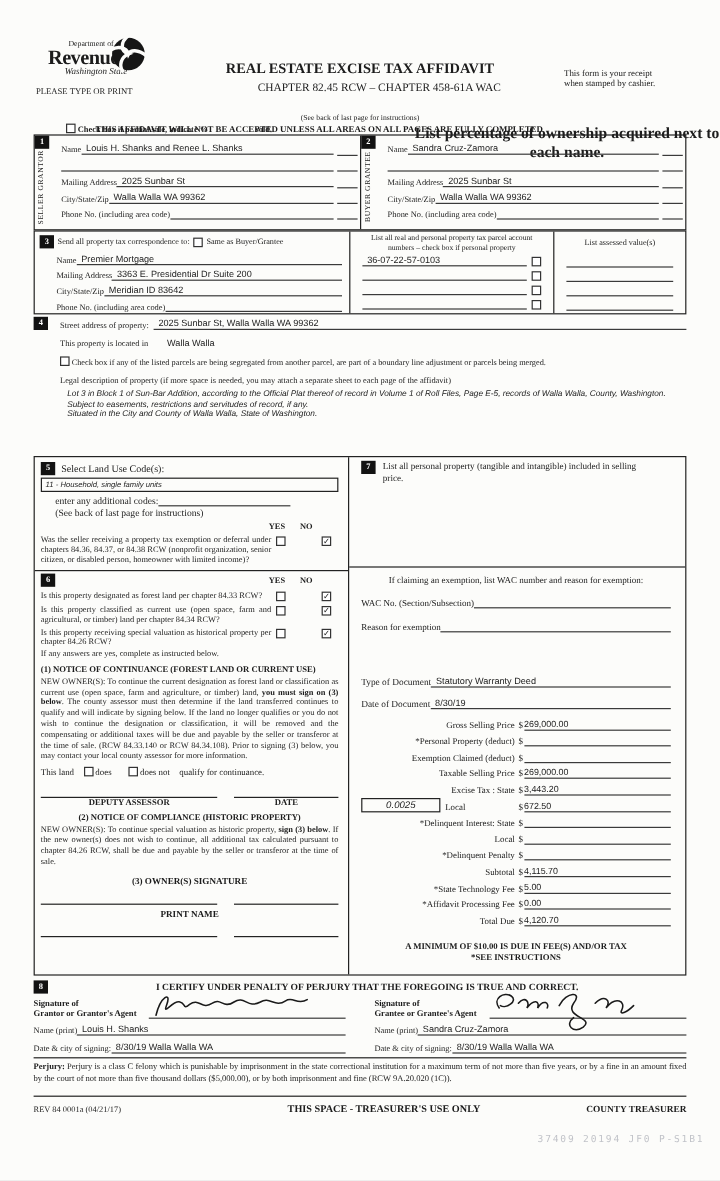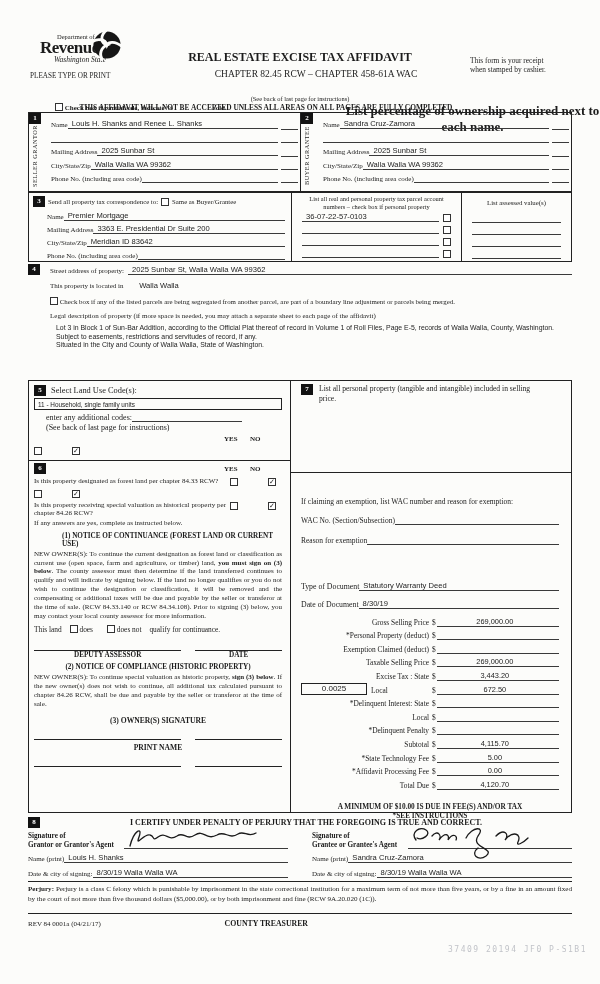--- a/index.html
+++ b/index.html
@@ -5,21 +5,21 @@
   * { margin:0; padding:0; box-sizing:border-box; }
   html,body { background:#d9d9d6; }
   .page {
     position:relative; width:600px; height:984px; margin:0 auto;
     background:#fcfcfa; color:#1c1c1c;
     font-family:"Liberation Serif", serif; font-size:7px; overflow:hidden;
   }
   .abs { position:absolute; }
   .b { font-weight:bold; }
   .ctr { text-align:center; }
-  .sans { font-family:"Liberation Sans", sans-serif; }
+  .sans { font-family:"Liberation Sans", sans-serif;font-style:italic; }
   .u { border-bottom:1px solid #3a3a3a; }
   .flexline { display:flex; align-items:flex-end; }
   .fill { flex:1; }
   .val { font-family:"Liberation Sans", sans-serif; font-size:7.6px; padding:0 0 0 4px; }
   .numbox {
     display:inline-block; width:12px; height:11px; background:#121212; color:#fff;
     font-size:7px; font-weight:bold; text-align:center; line-height:11px;
     font-family:"Liberation Serif", serif;
   }
   .cb {
@@ -39,21 +39,21 @@
   .pctcol div { height:13.2px; border-bottom:1px solid #3a3a3a; }
   .lbl7 { font-size:7px; white-space:nowrap; }
   .qrow { display:flex; margin-top:3px; }
   .qtxt { flex:1; padding-right:4px; text-align:justify; }
   .qcells { width:52px; display:flex; justify-content:space-between; padding:1px 6px 0 0; }
   .ynhead { display:flex; justify-content:flex-end; font-weight:bold; font-size:7px; }
   .ynhead span { width:26px; text-align:left; }
   .mrow { display:flex; align-items:flex-end; height:13.6px; font-size:7.4px; }
   .mlabel { width:128px; text-align:right; white-space:nowrap; }
   .mdollar { padding:0 1px 0 3px; }
-  .mline { flex:1; border-bottom:1px solid #3a3a3a; text-align:center; padding-right:6px;
+  .mline { flex:1; border-bottom:1px solid #3a3a3a; text-align:left; padding-right:6px;
            font-family:"Liberation Sans", sans-serif; font-size:7.4px; }
   .para { text-align:justify; line-height:1.26; margin-top:2px; }
   .sigline { border-bottom:1px solid #222; }
   .stamp { color:rgba(110,115,130,0.42); font-family:"DejaVu Sans Mono", monospace;
            font-size:8px; letter-spacing:1.5px; }
 </style>
 </head>
 <body>
 
 <div class="page">
@@ -255,20 +255,21 @@
         <span style="font-size:8px;">enter any additional codes:</span>
         <span class="u" style="width:110px;"></span>
       </div>
       <div style="font-size:8px; padding-left:12px; margin-top:1px;">(See back of last page for instructions)</div>
 
       <div class="ynhead" style="margin-top:3px; padding-right:6px;">
         <span>YES</span>
           <span>NO</span>
       </div>
       <div class="qrow">
+        <div class="qtxt">Was the seller receiving a property tax exemption or deferral under chapters 84.36, 84.37, or 84.38 RCW (nonprofit organization, senior citizen, or disabled person, homeowner with limited income)?</div>
         <div class="qcells">
           <span class="cb"></span>
           <span class="cb">✓</span>
         </div>
       </div>
 
       <div style="border-top:1px solid #222; margin:5px -8px 0 -5px; padding:2px 8px 0 5px;">
         <div style="display:flex; justify-content:space-between; align-items:center;">
           <span class="numbox">6</span>
           <span class="ynhead" style="padding-right:6px;">
@@ -277,36 +278,37 @@
             </span>
         </div>
         <div class="qrow">
           <div class="qtxt">Is this property designated as forest land per chapter 84.33 RCW?</div>
           <div class="qcells">
             <span class="cb"></span>
             <span class="cb">✓</span>
           </div>
         </div>
         <div class="qrow">
+          <div class="qtxt">Is this property classified as current use (open space, farm and agricultural, or timber) land per chapter 84.34 RCW?</div>
           <div class="qcells">
             <span class="cb"></span>
             <span class="cb">✓</span>
           </div>
         </div>
         <div class="qrow">
           <div class="qtxt">Is this property receiving special valuation as historical property per chapter 84.26 RCW?</div>
           <div class="qcells">
             <span class="cb"></span>
             <span class="cb">✓</span>
           </div>
         </div>
 
         <div class="para">If any answers are yes, complete as instructed below.</div>
 
-        <div class="b" style="margin-top:4px; font-size:7.2px;margin-left:28px;">(1) NOTICE OF CONTINUANCE (FOREST LAND OR CURRENT USE)</div>
+        <div class="b" style="margin-top:4px; font-size:7.2px;">(1) NOTICE OF CONTINUANCE (FOREST LAND OR CURRENT USE)</div>
         <div class="para">
           <span>NEW OWNER(S): To continue the current designation as forest land or classification as current use (open space, farm and agriculture, or timber) land, </span><span class="b">you must sign on (3) below</span><span>. The county assessor must then determine if the land transferred continues to qualify and will indicate by signing below. If the land no longer qualifies or you do not wish to continue the designation or classification, it will be removed and the compensating or additional taxes will be due and payable by the seller or transferor at the time of sale. (RCW 84.33.140 or RCW 84.34.108). Prior to signing (3) below, you may contact your local county assessor for more information.</span>
         </div>
 
         <div style="margin-top:5px; font-size:7.4px;">
           <span>This land</span>
           <span class="cb" style="margin-left:6px;"></span>
           <span>does</span>
           <span class="cb" style="margin-left:12px;"></span>
           <span>does not</span>
@@ -343,21 +345,21 @@
     </div>
 
     <div style="flex:1; padding:3px 12px 0 10px; position:relative;">
       <div style="display:flex; gap:6px;">
         <span class="numbox">7</span>
         <span style="font-size:7.6px; width:230px; line-height:10px;">List all  personal property (tangible and intangible) included in selling price.</span>
       </div>
 
       <div style="border-bottom:1px solid #222; margin:68px -12px 0 -10px;"></div>
 
-      <div style="margin-top:24px; font-size:7.5px;">If claiming an exemption, list WAC number and reason for exemption:</div>
+      <div style="margin-top:6px; font-size:7.5px;text-align:center;">If claiming an exemption, list WAC number and reason for exemption:</div>
       <div class="flexline" style="margin-top:10px;justify-content:space-between;">
         <span style="font-size:7.5px;">WAC No. (Section/Subsection)</span>
         <span class="u fill"></span>
       </div>
       <div class="flexline" style="margin-top:11px;">
         <span style="font-size:7.5px;">Reason for exemption</span>
         <span class="u fill"></span>
       </div>
 
       <div class="flexline" style="margin-top:36px;">
@@ -496,18 +498,19 @@
 
   <div class="abs" style="left:28px; top:881px; width:544px; border-top:1.5px solid #222; padding-top:3px;">
     <div style="font-size:7.1px; line-height:9.5px; text-align:justify;">
       <span class="b">Perjury:</span><span> Perjury is a class C felony which is punishable by imprisonment in the state correctional institution for a maximum term of not more than five years, or by a fine in an amount fixed by the court of not more than five thousand dollars ($5,000.00), or by both imprisonment and fine (RCW 9A.20.020 (1C)).</span>
     </div>
   </div>
   <div class="abs" style="left:28px; top:913px; width:544px; border-top:1.5px solid #222;"></div>
 
   <div class="abs" style="left:28px; top:919px; width:544px; display:flex; align-items:baseline;">
     <span style="font-size:7px; width:160px;">REV 84 0001a (04/21/17)</span>
+    <span class="b ctr" style="font-size:8.5px; flex:1;">THIS SPACE - TREASURER'S USE ONLY</span>
     <span class="b" style="font-size:7.8px; width:120px; text-align:right;">COUNTY TREASURER</span>
   </div>
 
   <div class="abs stamp" style="left:448px; top:945px;">37409 20194 JF0 P-S1B1</div>
 
 </div>
 
 </body></html>

